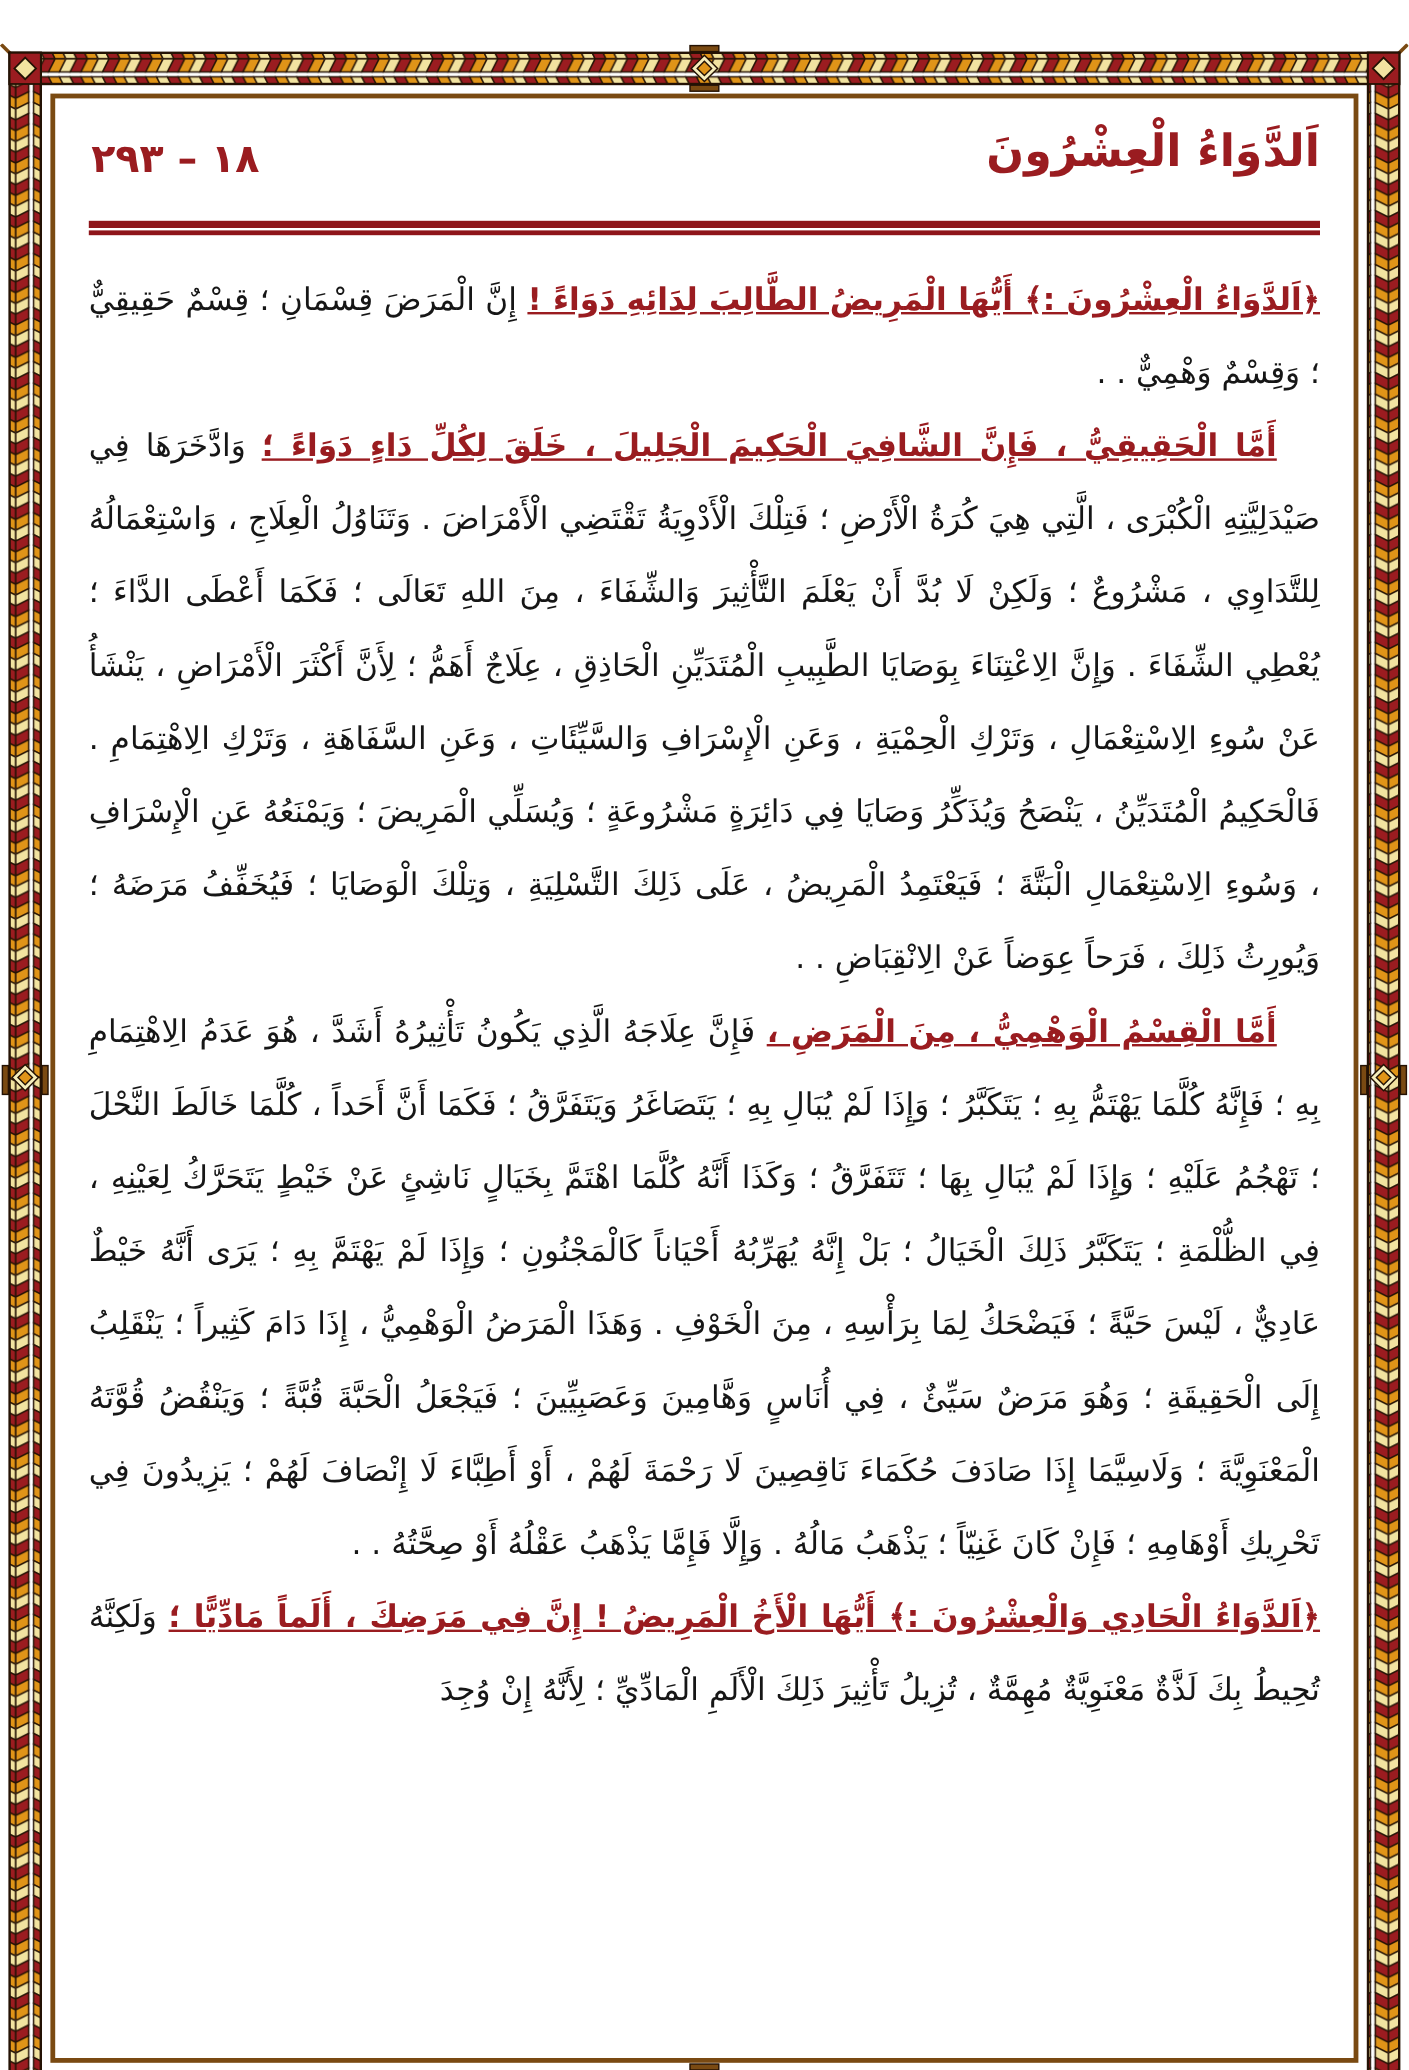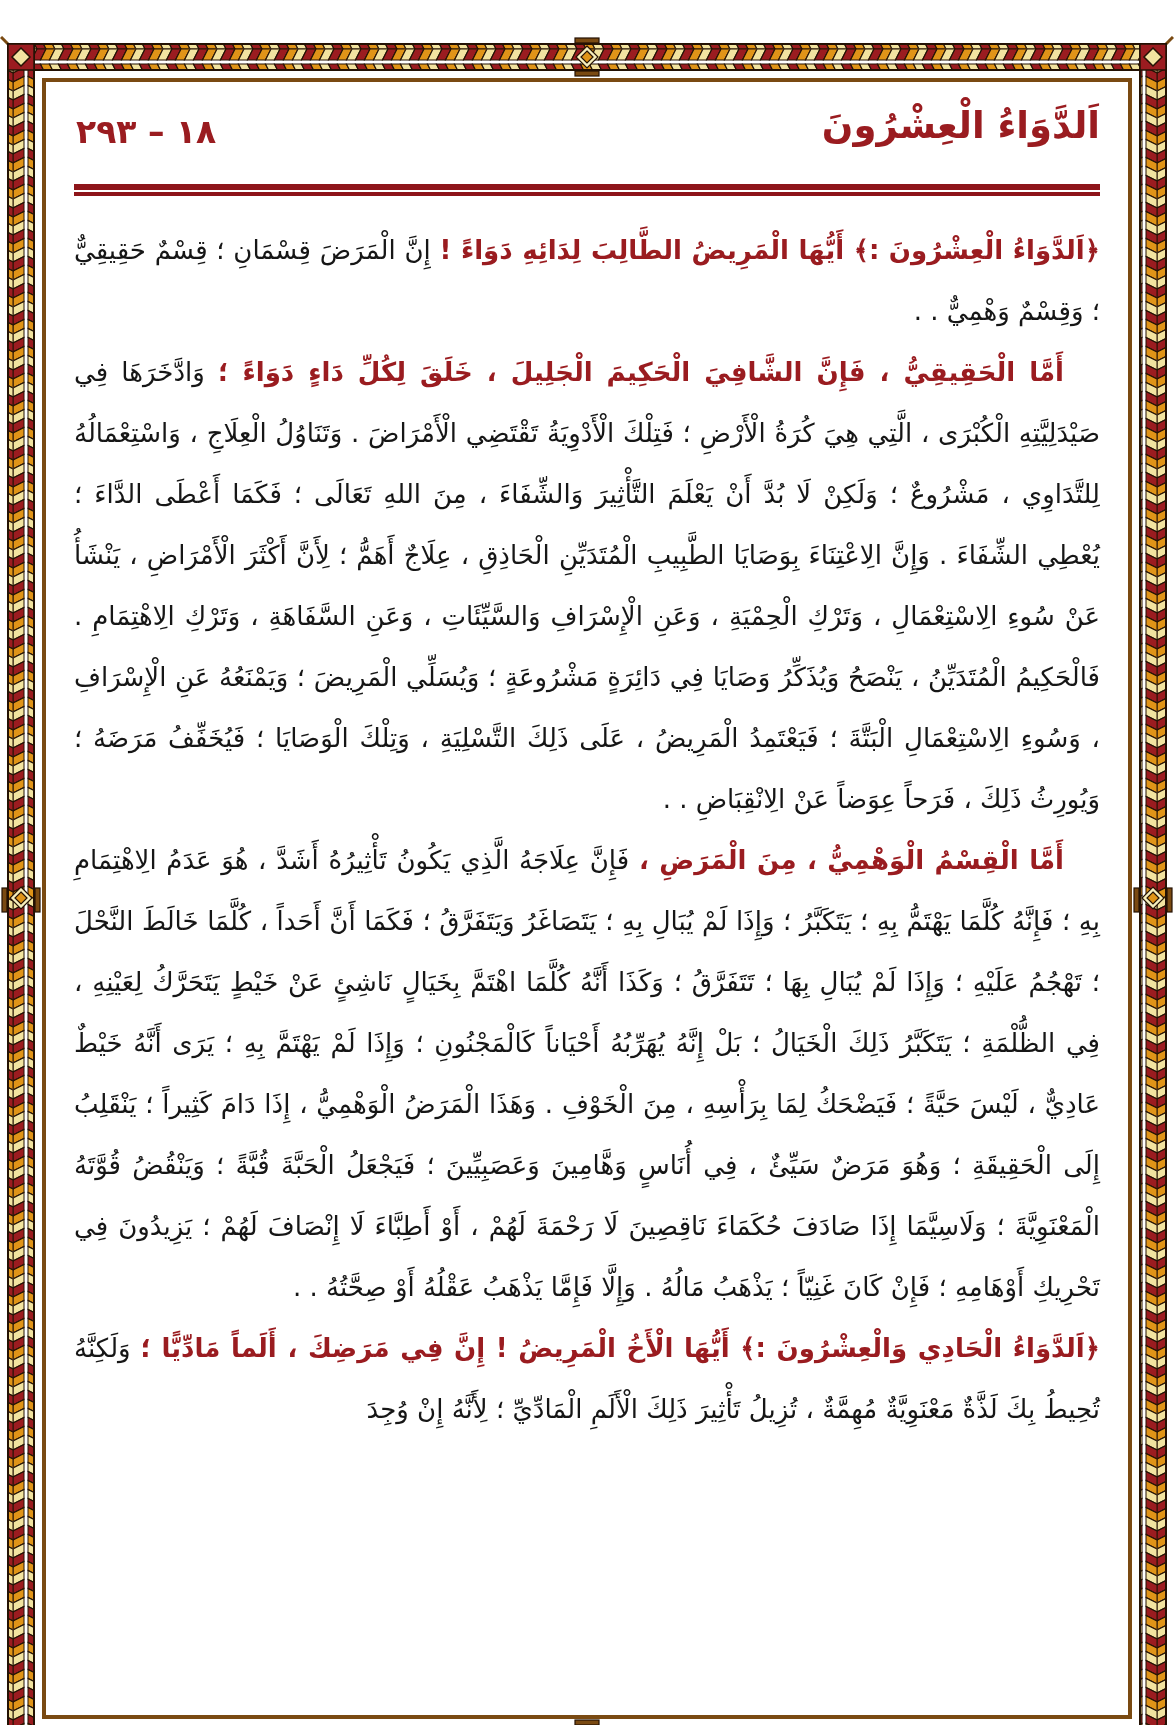--- a/index.html
+++ b/index.html
@@ -64,20 +64,21 @@
     line-height: 61px;
     color: #161616;
     text-align: justify;
     text-justify: inter-word;
   }
   .para { margin: 0; }
   .para.indent { text-indent: 36px; }
   .red {
     color: var(--accent, #9a1c20);
     font-weight: bold;
+    text-decoration: underline;
   }
 </style>
 </head>
 <body>
 
 <div class="page">
 
   <svg class="frame" viewBox="0 0 1174 1725" xmlns="http://www.w3.org/2000/svg" aria-hidden="true">
     <defs>
       <pattern id="braidH" width="27" height="26" patternUnits="userSpaceOnUse">

